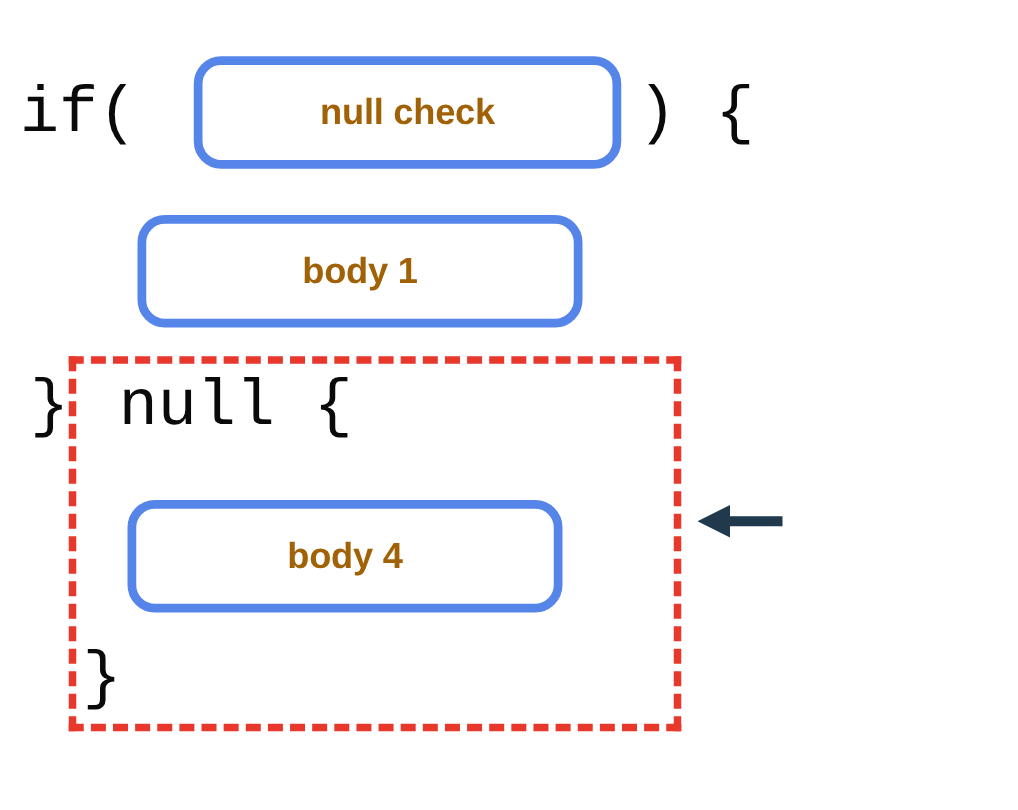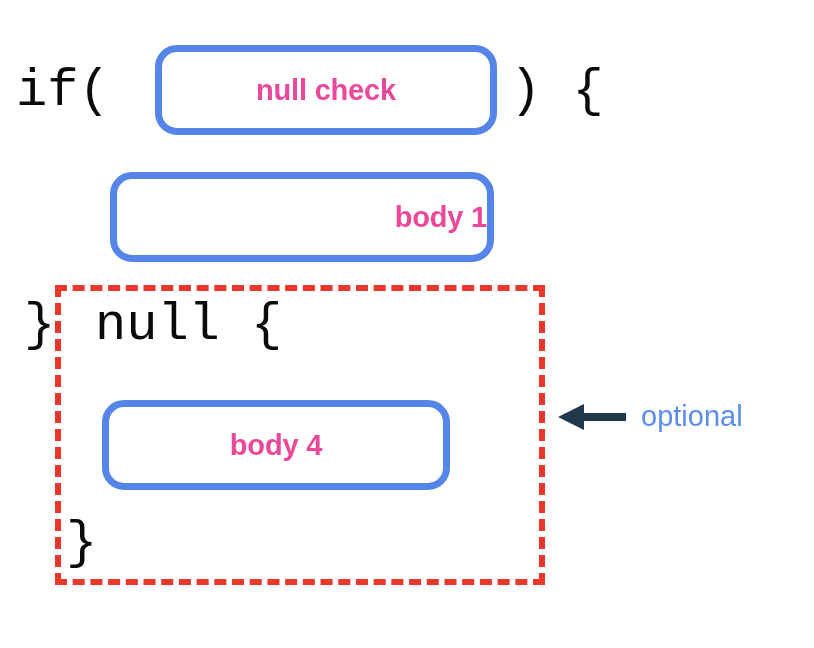--- a/index.html
+++ b/index.html
@@ -39,21 +39,21 @@
     border-style: solid;
     border-radius: 22px;
     display: flex;
     align-items: center;
     justify-content: center;
   }
   .slot-label {
     font-family: "Liberation Sans", sans-serif;
     font-weight: bold;
     font-size: 29px;
-    color: #ec4899;
+    color: #a16207;
     letter-spacing: -0.2px;
     white-space: nowrap;
   }
 
   
   .optional-region {
     position: absolute;
     box-sizing: border-box;
     background: transparent;
     border-style: dashed;
@@ -78,35 +78,34 @@
 <div id="canvas">
 
   <span class="code" style="left:16px; top:66px;">if(</span>
 
   <div class="slot" style="left:155px; top:45px; width:342px; height:90px; border-width:7px; border-color:#5585E8;">
     <span class="slot-label">null check</span>
   </div>
 
   <span class="code" style="left:510px; top:66px;">) {</span>
 
-  <div class="slot" style="left:110px; top:172px; width:384px; height:90px; border-width:7px; border-color:#5585E8;justify-content:flex-end;">
+  <div class="slot" style="left:110px; top:172px; width:356px; height:90px; border-width:7px; border-color:#5585E8;">
     <span class="slot-label">body 1</span>
   </div>
 
   <div class="optional-region" style="left:55px; top:285px; width:490px; height:300px; border-width:6px; border-color:#E8382B;"></div>
 
   <span class="code" style="left:24px; top:300px;">}</span>
 
   <span class="code" style="left:95px; top:300px;">null {</span>
 
   <div class="slot" style="left:102px; top:400px; width:348px; height:90px; border-width:7px; border-color:#5585E8;">
     <span class="slot-label">body 4</span>
   </div>
 
   <span class="code" style="left:66px; top:518px;">}</span>
 
   <svg class="annot-arrow" style="left:558px; top:400px;" width="70" height="34" viewBox="0 0 70 34">
     <path d="M0 17 L26 4 L26 13 L68 13 L68 21 L26 21 L26 30 Z" fill="#21394D"></path>
   </svg>
 
-  <span class="annot-label" style="left:641px; top:402px; color:#5B8DEF;">optional</span>
 
 </div>
 
 </body></html>

